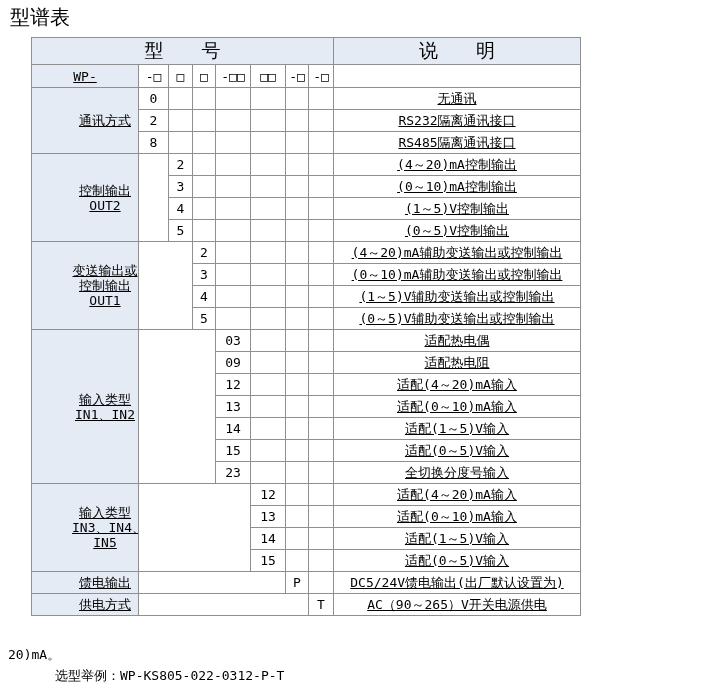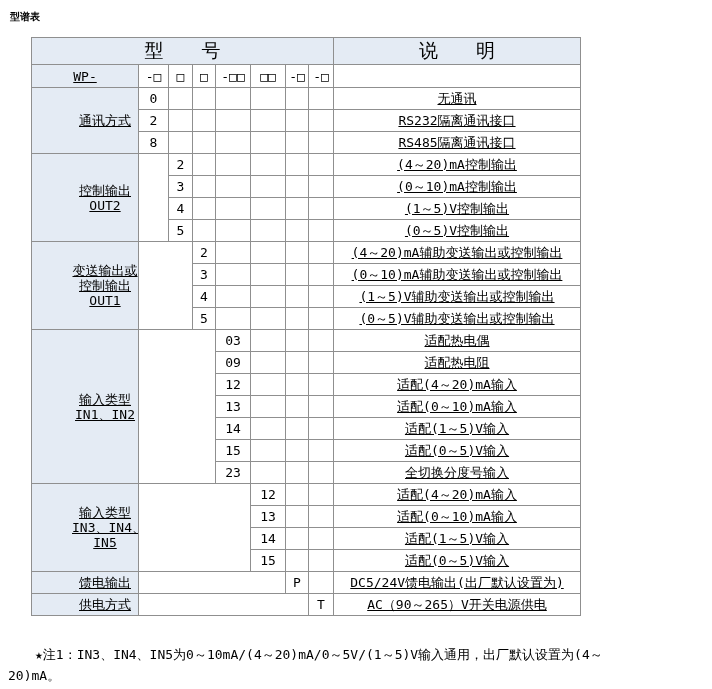--- a/index.html
+++ b/index.html
@@ -11,22 +11,22 @@
   * { box-sizing: border-box; }
   html, body {
     margin: 0; padding: 0;
     width: 712px; height: 689px;
     background: var(--pagebg);
     color: var(--text);
     font-family: "DejaVu Sans Mono", "Liberation Mono", monospace;
   }
   .page { padding: 8px 0 0 10px; }
   .title {
-    font-size: 10px;
-    font-weight: bold;
+    font-size: 20px;
+    font-weight: normal;
     margin: 0;
     line-height: 18px;
   }
   table.spec {
     border-collapse: collapse;
     table-layout: fixed;
     width: 549px;
     margin: 11px 0 0 21px;
   }
   table.spec td, table.spec th {
@@ -301,17 +301,16 @@
             <div>供电方式</div>
           </td>
           <td colspan="6" rowspan="1"></td>
           <td>T</td>
           <td class="desc-cell">AC（90～265）V开关电源供电</td>
         </tr>
       </tbody>
   </table>
 
   <div class="footer">
-    <div class="note-l1">★注1：IN3、IN4、IN5为0～10mA/(4～20)mA/0～5V/(1～5)V输入通用，出厂默认设置为(4～</div>
     <div class="note-l2">20)mA。</div>
     <div class="example">选型举例：WP-KS805-022-0312-P-T</div>
   </div>
 </div>
 
 </body></html>

